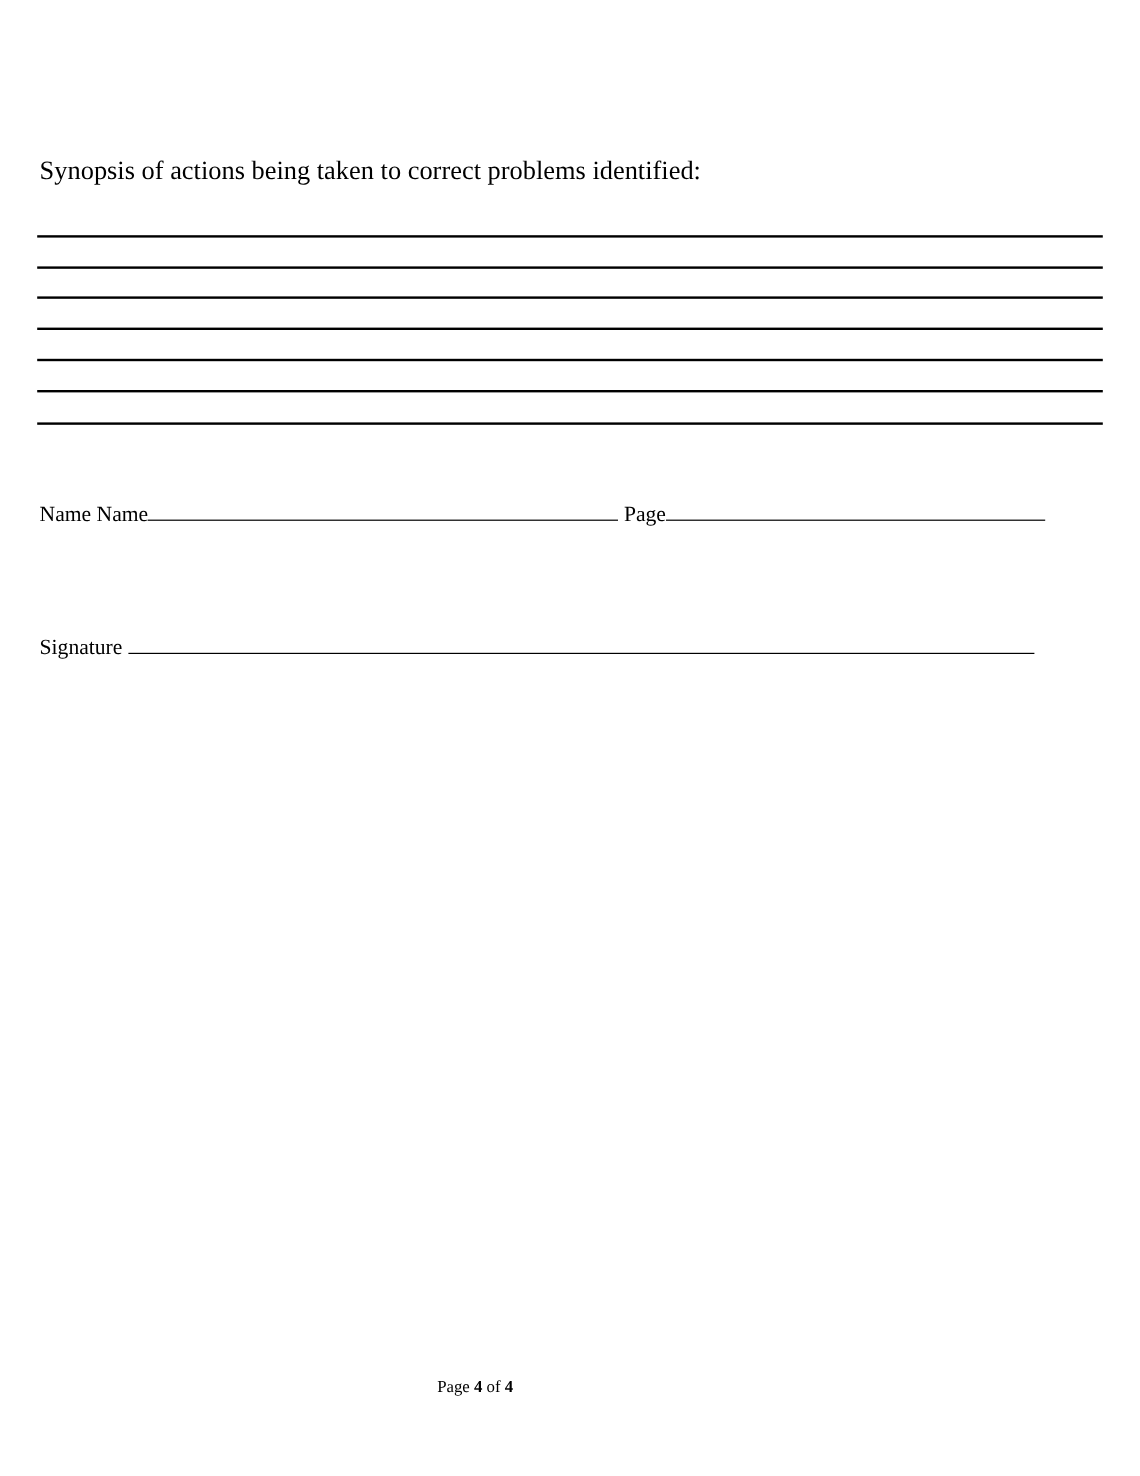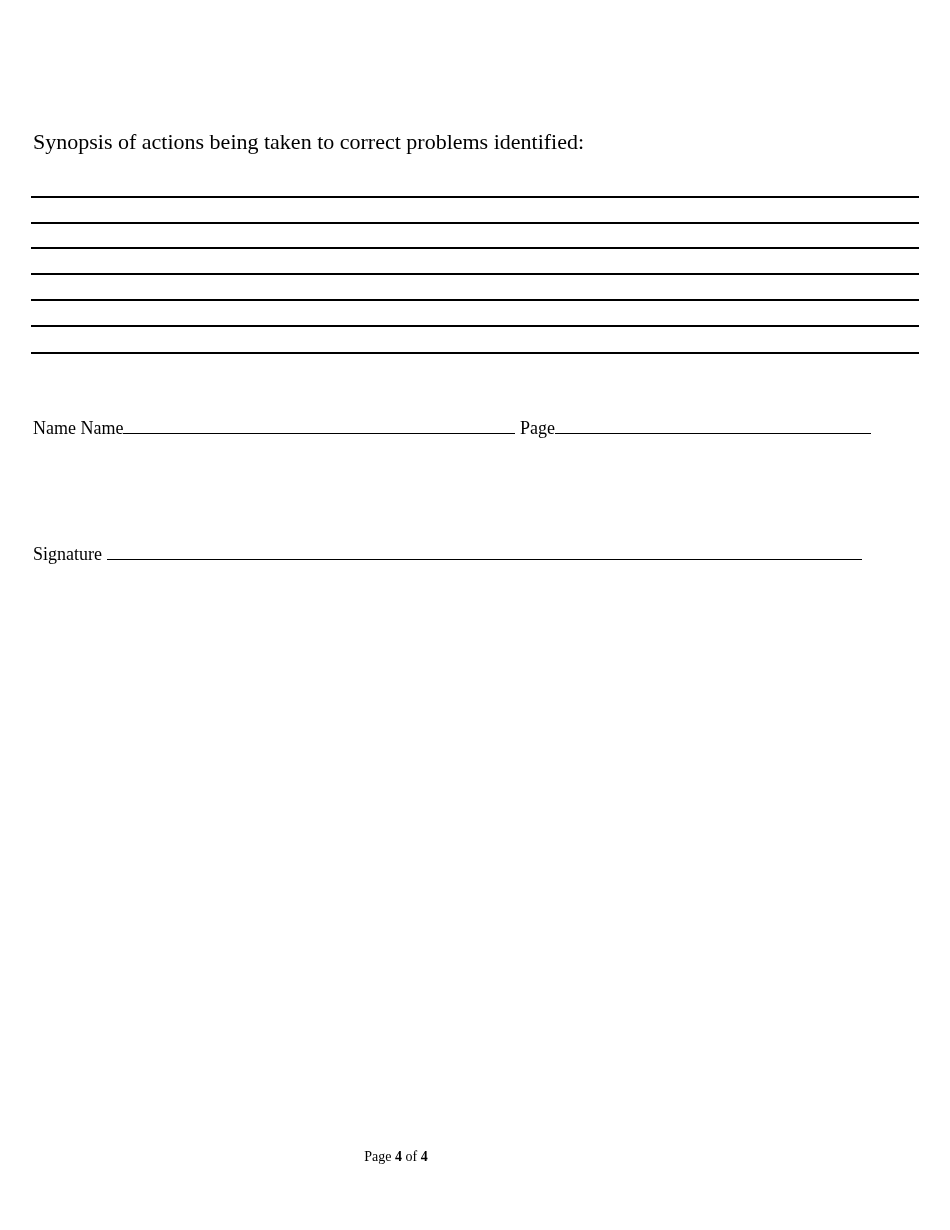--- a/index.html
+++ b/index.html
@@ -45,21 +45,21 @@
     <div class="rule" style="top:299px;"></div>
     <div class="rule" style="top:325px;"></div>
     <div class="rule" style="top:352px;"></div>
   </div>
 
   <div class="field-row" style="top:417px;">
     <span>Name Name</span><span class="blank" style="width:392px;"></span>
     <span>Page</span><span class="blank" style="width:316px;"></span>
   </div>
 
-  <div class="field-row" style="top:543px;">
+  <div class="field-row" style="top:528px;">
     <span>Signature</span>
     <span class="blank" style="width:755px;"></span>
   </div>
 
   <div class="footer">
     <span>Page</span>
     <b>4</b>
     <span>of</span>
     <b>4</b>
   </div>

